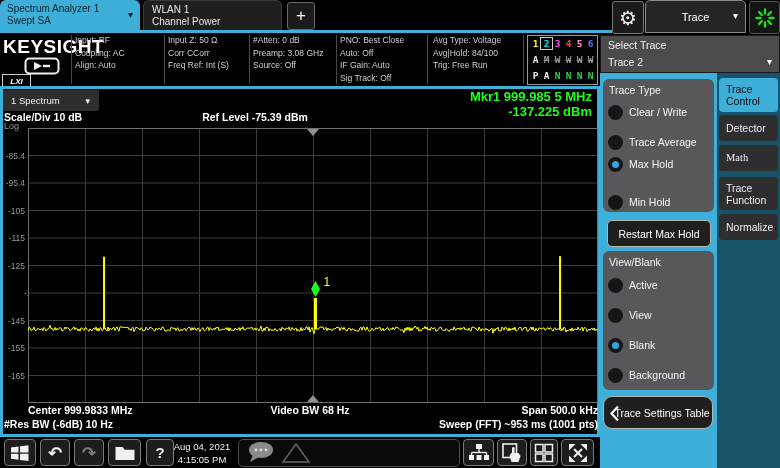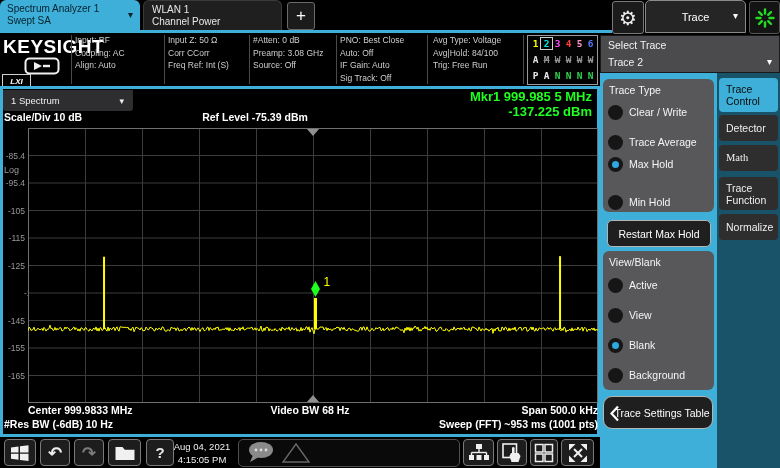--- a/index.html
+++ b/index.html
@@ -27,27 +27,27 @@
   .lrow{display:flex;height:16px;align-items:center;padding-left:2px;}
   .lcell{width:11px;text-align:center;}
   .lsel{outline:1px solid #cfcfcf;}
   .struck{color:#949494;text-decoration:line-through;}
   #line2{left:0;top:86px;width:600px;height:3px;}
   
   #wleft{left:0;top:89px;width:3px;height:348px;}
   #wright{left:597px;top:89px;width:3px;height:348px;}
   #wbottom{left:0;top:434px;width:600px;height:3px;}
   
-  #spectrum-select{left:3px;top:90px;width:130px;height:21px;background:#2e2e30;border-radius:0 0 3px 3px;color:#efefef;font-size:9.5px;display:flex;align-items:center;padding-left:8px;box-sizing:border-box;}
+  #spectrum-select{left:3px;top:90px;width:96px;height:21px;background:#2e2e30;border-radius:0 0 3px 3px;color:#efefef;font-size:9.5px;display:flex;align-items:center;padding-left:8px;box-sizing:border-box;}
   #spectrum-select .dd{position:absolute;right:9px;font-family:"DejaVu Sans",sans-serif;font-size:9px;}
   #marker-line1{left:350px;top:89px;width:242px;text-align:right;color:#1FFF1F;font-size:13px;font-weight:bold;}
   #marker-line2{left:350px;top:104px;width:242px;text-align:right;color:#1FFF1F;font-size:13px;font-weight:bold;}
   #scale-div{left:4px;top:111px;font-size:10.5px;font-weight:bold;color:#fff;}
   #ref-level{left:130px;top:111px;width:250px;text-align:center;font-size:10.5px;font-weight:bold;color:#fff;}
-  #log-label{left:4px;top:121px;font-size:9px;color:#9a9a9a;margin-top:44px;}
+  #log-label{left:4px;top:121px;font-size:9px;color:#9a9a9a;}
   .ylab{position:absolute;left:0;width:25px;text-align:right;font-size:8.5px;color:#999;}
   #graticule{left:28px;top:128px;}
   .ann{position:absolute;font-size:10.5px;font-weight:bold;color:#fff;white-space:nowrap;}
   
   #select-trace-box{left:600px;top:35px;width:180px;height:38px;background:#4b4b4d;border:1px solid #191919;box-sizing:border-box;}
   #select-trace-label{position:absolute;left:7px;top:3px;font-size:10.5px;color:#f2f2f2;}
   #select-trace-value{position:absolute;left:7px;top:20px;font-size:10.5px;color:#f2f2f2;}
   #select-trace-box .dd{position:absolute;right:7px;top:20px;font-family:"DejaVu Sans",sans-serif;font-size:10px;color:#fff;}
   #cyan-panel{left:600px;top:73px;width:117px;height:395px;}
   #teal-col{left:717px;top:73px;width:63px;height:395px;}

